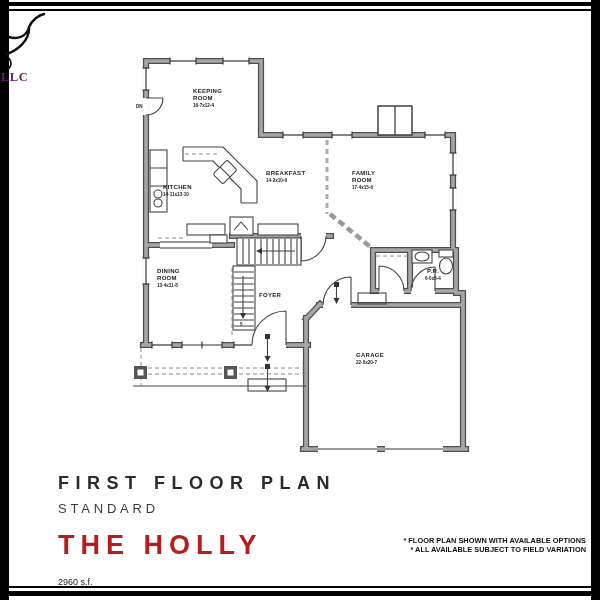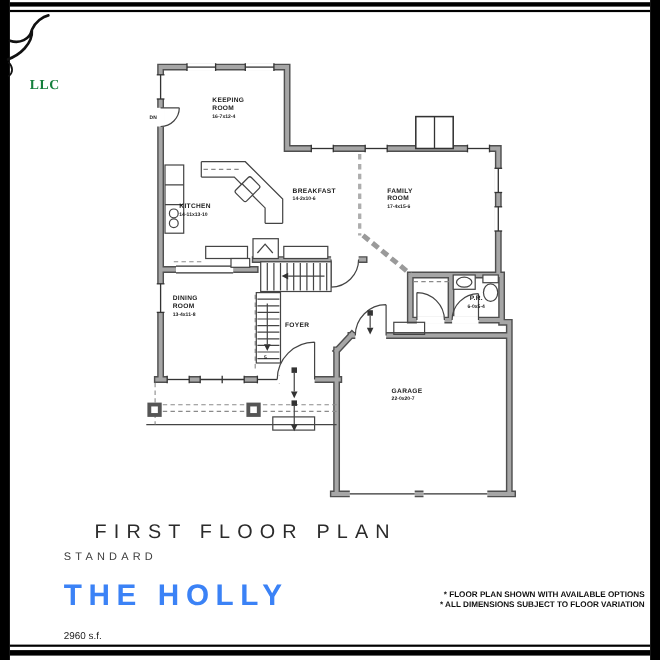--- a/index.html
+++ b/index.html
@@ -13,46 +13,46 @@
   .border-right{right:0;}
   .rule{position:absolute;left:9px;right:9px;background:#000;}
   .rule-top-thick{top:2px;height:4px;}
   .rule-top-thin{top:9px;height:1.5px;}
   .rule-bottom-thin{top:586px;height:1.5px;}
   .rule-bottom-thick{top:591px;height:5px;}
 
   
   .logo{position:absolute;left:6px;top:10px;}
   .llc{
-    position:absolute;left:27px;top:70px;
+    position:absolute;left:1px;top:70px;
     font-family:"Liberation Serif",serif;font-weight:700;font-size:12.5px;
-    letter-spacing:.5px;color:#15803d;
+    letter-spacing:.5px;color:#701a75;
   }
 
   
   .plan{position:absolute;left:0;top:0;}
   .wall-dark{stroke:#4f4f4f;stroke-width:6.2;fill:none;stroke-linecap:square;}
   .wall-light{stroke:#a6a6a6;stroke-width:3.6;fill:none;stroke-linecap:square;}
   .wall-opt{stroke:#9a9a9a;stroke-width:4.5;fill:none;stroke-dasharray:7 4;}
   .div-dash{stroke:#adadad;stroke-width:3;fill:none;stroke-dasharray:5 4;}
   .thin{stroke:#444;stroke-width:1.1;fill:none;}
   .thin-f{stroke:#444;stroke-width:1.1;fill:#fff;}
   .dash{stroke:#8a8a8a;stroke-width:1;fill:none;stroke-dasharray:4 3;}
   .wgap{fill:#fff;}
   .wln{stroke:#333;stroke-width:1.2;}
   .arrow{fill:#333;}
   .rm{font-family:"Liberation Sans",sans-serif;font-size:6px;font-weight:700;fill:#1a1a1a;letter-spacing:.3px;}
   .dm{font-family:"Liberation Sans",sans-serif;font-size:4.6px;font-weight:700;fill:#1a1a1a;}
   .mk{font-family:"Liberation Sans",sans-serif;font-size:4.5px;font-weight:700;fill:#1a1a1a;}
 
   
   .title-block{position:absolute;left:58px;top:473px;color:#222;}
-  .plan-title{font-size:18px;letter-spacing:6.5px;font-weight:400;color:#2b2b2b;white-space:nowrap;margin-left:28px;}
-  .option-label{margin-top:7px;font-size:10px;letter-spacing:3.8px;font-weight:400;color:#3a3a3a;}
-  .model-name{margin-top:14px;font-size:27px;letter-spacing:6px;font-weight:700;color:#3b82f6;white-space:nowrap;}
+  .plan-title{font-size:18px;letter-spacing:6.5px;font-weight:700;color:#2b2b2b;white-space:nowrap;}
+  .option-label{margin-top:7px;font-size:13px;letter-spacing:3.8px;font-weight:400;color:#3a3a3a;}
+  .model-name{margin-top:14px;font-size:27px;letter-spacing:6px;font-weight:700;color:#b91c1c;white-space:nowrap;}
   .area{margin-top:16px;font-size:9px;color:#222;}
 
   
   .notes{
     position:absolute;right:14px;top:537px;text-align:right;
     font-size:7.4px;font-weight:700;line-height:8.8px;color:#101010;white-space:nowrap;
   }
 </style>
 </head>
 <body>
@@ -294,14 +294,14 @@
 
 <div class="title-block">
   <div class="plan-title">FIRST FLOOR PLAN</div>
   <div class="option-label">STANDARD</div>
   <div class="model-name">THE HOLLY</div>
   <div class="area">2960 s.f.</div>
 </div>
 
 <div class="notes">
   <div>* FLOOR PLAN SHOWN WITH AVAILABLE OPTIONS</div>
-  <div>* ALL DIMENSIONS SUBJECT TO FLOOR VARIATION</div>
+  <div>* ALL AVAILABLE SUBJECT TO FIELD VARIATION</div>
 </div>
 
 </body></html>

